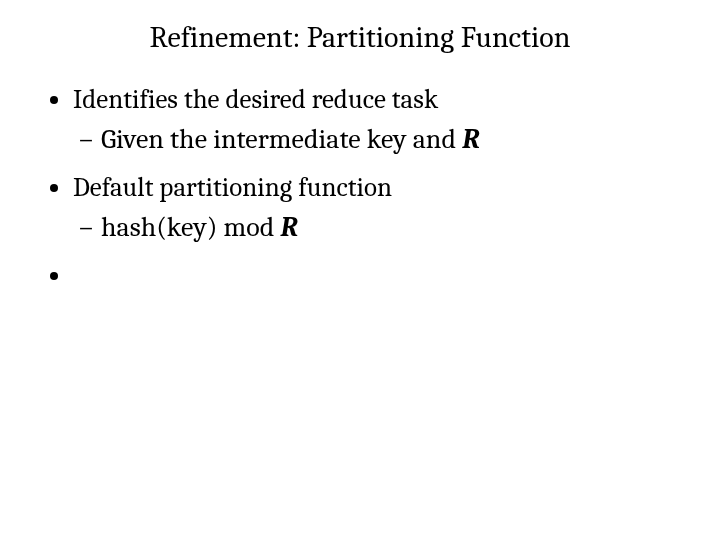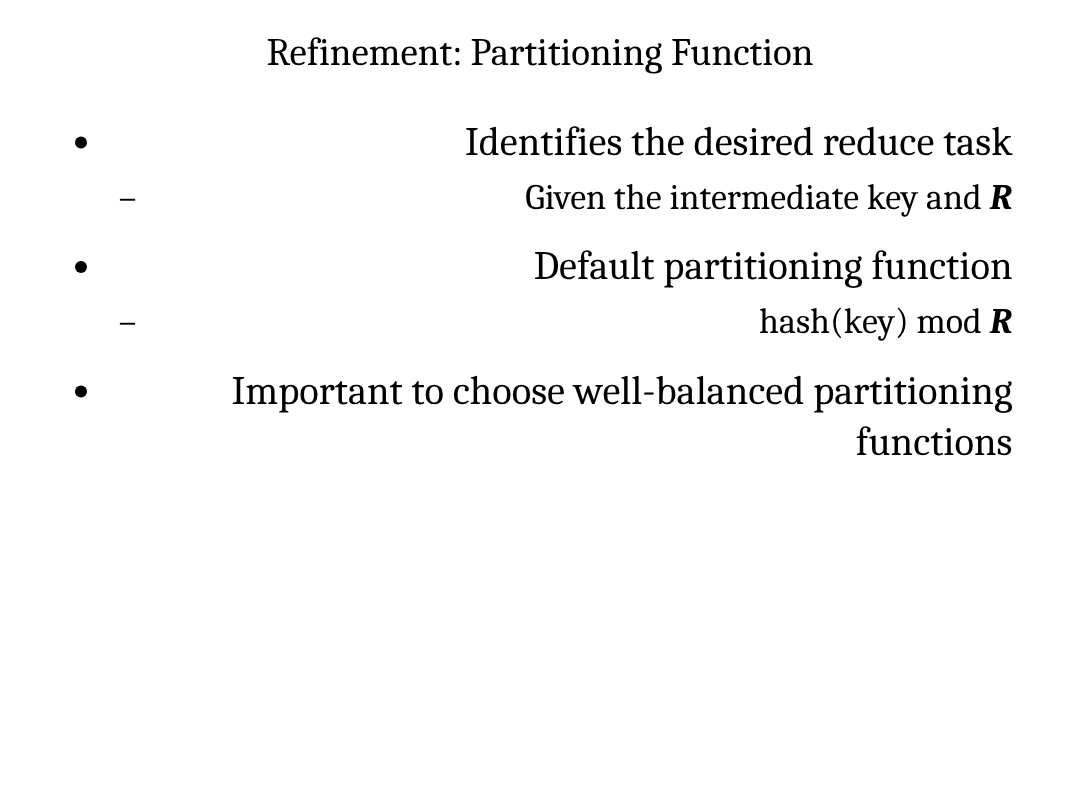--- a/index.html
+++ b/index.html
@@ -12,43 +12,42 @@
     color: #000;
     overflow: hidden;
   }
   .slide {
     width: 720px;
     height: 540px;
     box-sizing: border-box;
     padding: 20px 45px 0 45px;
   }
   .title {
-    font-size: 26px;
+    font-size: 30px;
     text-align: center;
     margin: 0 0 28px 0;
     font-weight: normal;
   }
   ul.level1 {
     list-style: disc;
     padding-left: 28px;
     margin: 0;
   }
   ul.level1 > li {
     font-size: 27px;
     line-height: 1.25;
     margin-bottom: 4px;
-    text-align: right;
   }
   ul.level2 {
     list-style: none;
     padding-left: 28px;
     margin: 4px 0 14px 0;
   }
   ul.level2 > li {
-    font-size: 24px;
+    font-size: 28px;
     line-height: 1.3;
     position: relative;
   }
   ul.level2 > li::before {
     content: "–";
     position: absolute;
     left: -22px;
   }
   .bold { font-weight: normal; }
   .boldit { font-weight: bold; font-style: italic; }
@@ -73,16 +72,15 @@
     <li>
       <span>Default partitioning function</span>
       <ul class="level2">
         <li>
           <span class="italic">hash(key) </span><span class="bold">mod </span><span class="boldit">R</span>
         </li>
       </ul>
     </li>
 
     <li>
-      <span>Important to choose well-balanced partitioning functions</span>
     </li>
   </ul>
 </div>
 
 </body></html>

